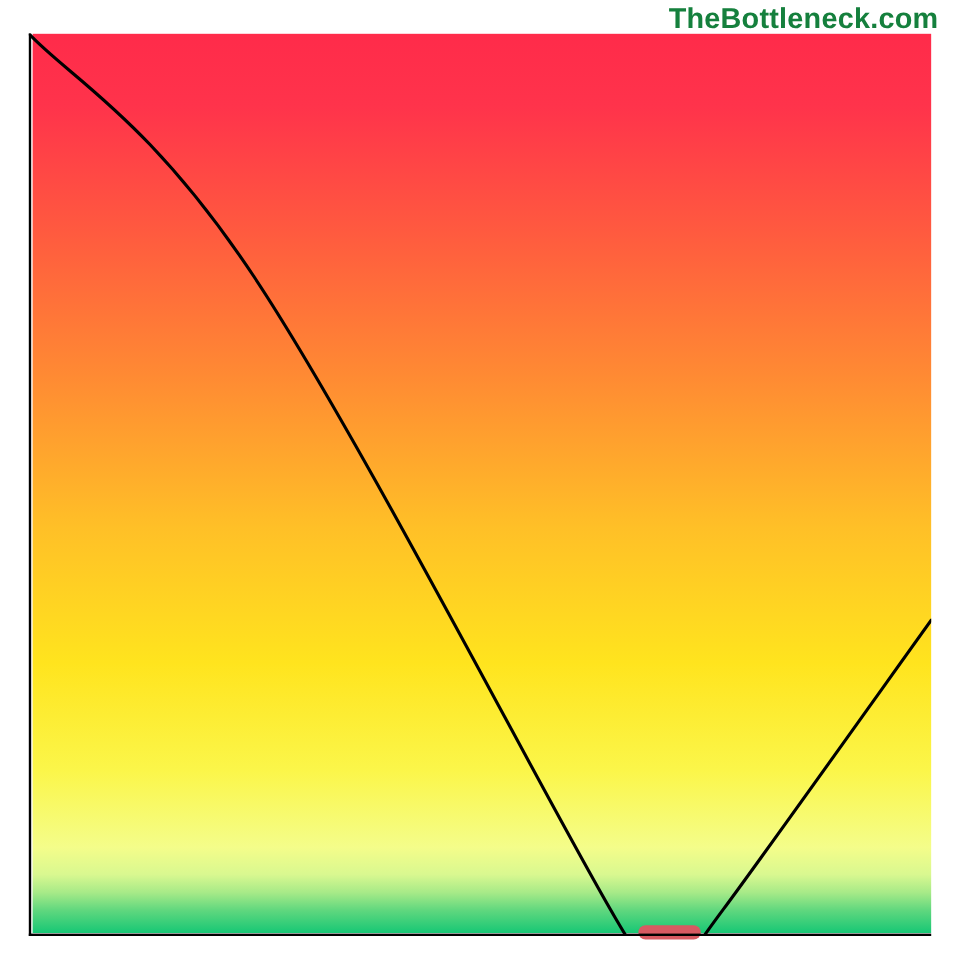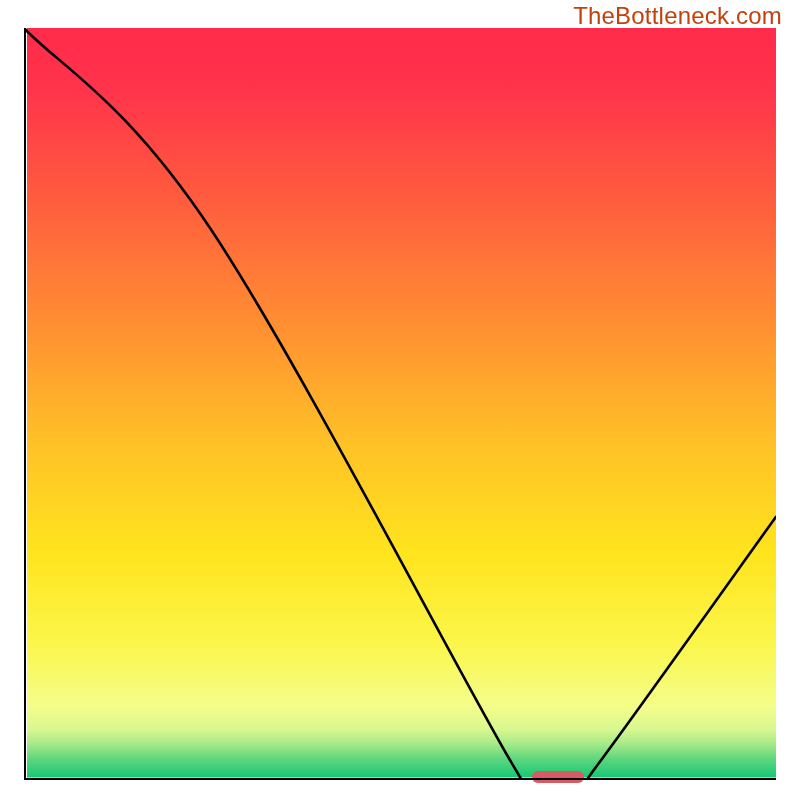--- a/index.html
+++ b/index.html
@@ -12,23 +12,23 @@
   }
   .wrap {
     position: relative;
     width: 800px;
     height: 800px;
   }
   .watermark {
     position: absolute;
     top: 2px;
     right: 18px;
-    color: #c2410c;
+    color: #15803d;
     font-size: 24px;
-    font-weight: 400;
+    font-weight: 700;
     letter-spacing: 0.2px;
     z-index: 20;
     user-select: none;
     text-align: right;
   }
   .plot {
     position: absolute;
     left: 24px;
     top: 28px;
     width: 752px;

